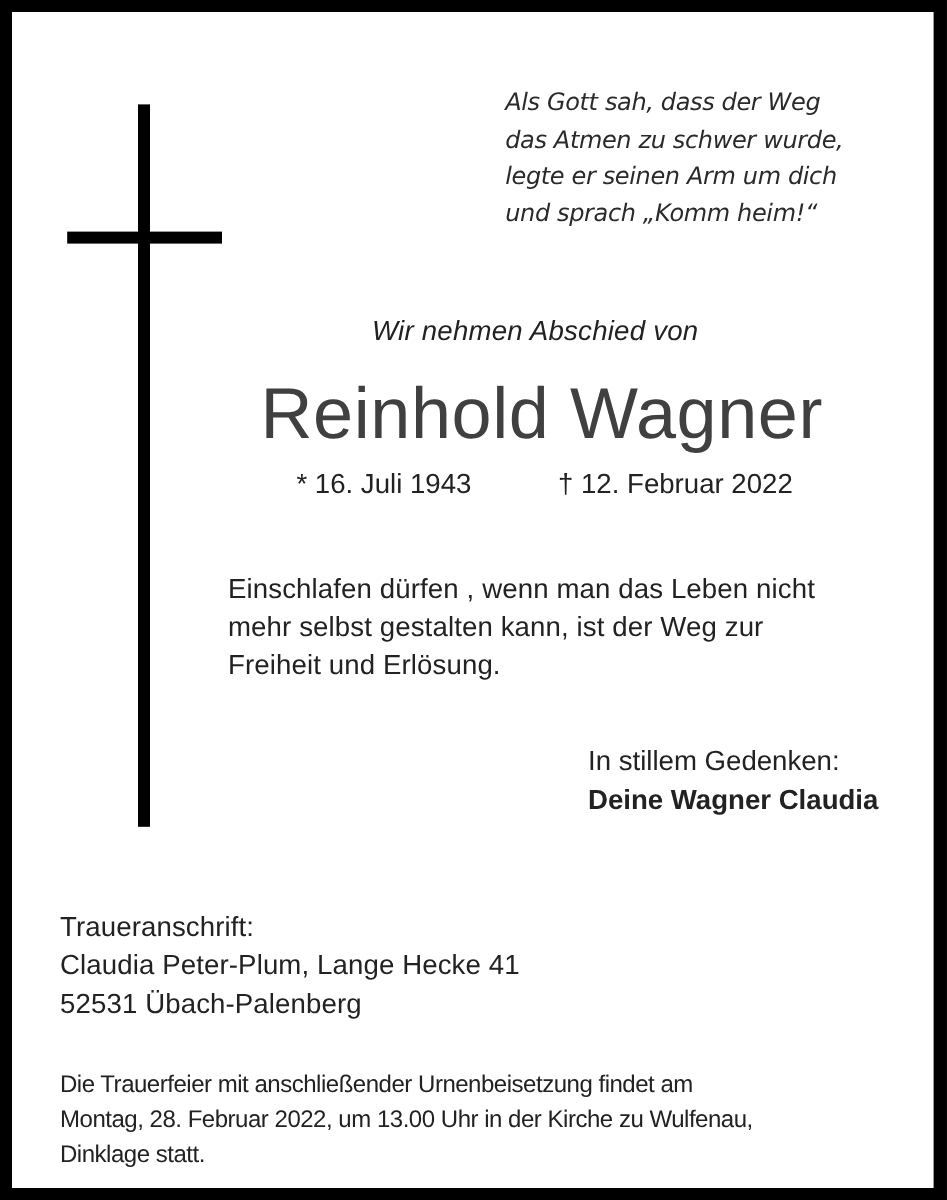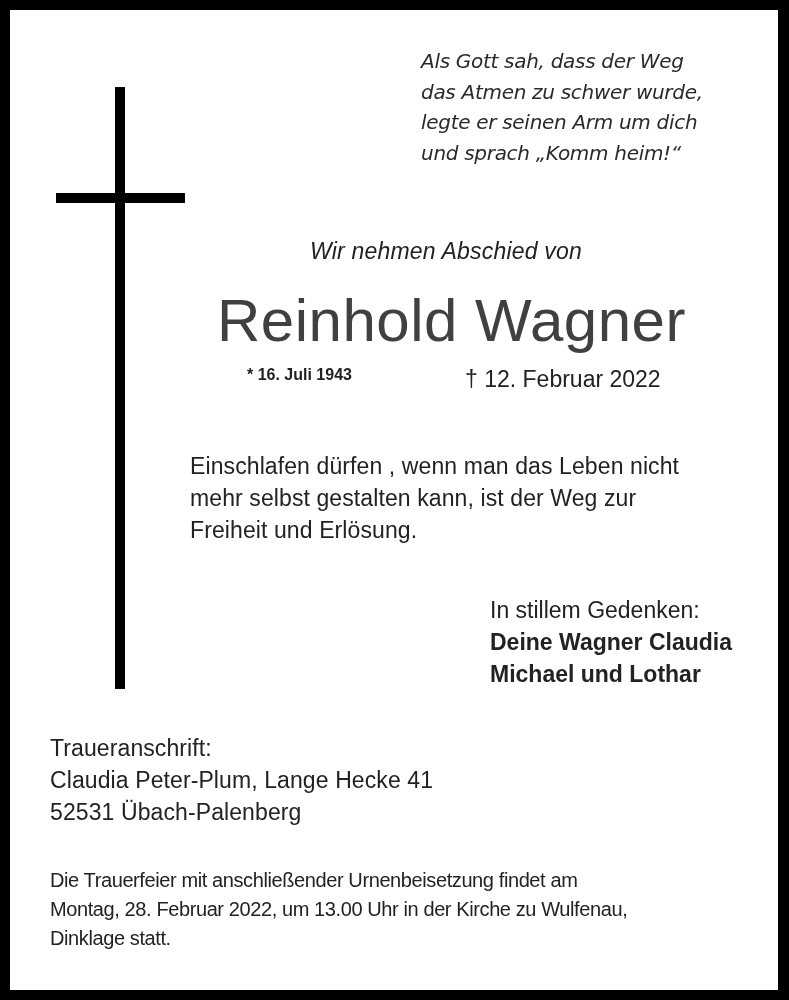--- a/index.html
+++ b/index.html
@@ -2,30 +2,30 @@
 <html><head>
 <meta charset="utf-8">
 <style>
   html, body { margin: 0; padding: 0; background: #000; }
   body { width: 789px; height: 1000px; position: relative; overflow: hidden; }
   .frame {
     position: absolute; left: 10px; top: 10px; width: 768px; height: 980px;
     background: #fff; color: #222;
     font-family: "Liberation Sans", "DejaVu Sans", sans-serif;
   }
-  .abs { position: absolute; white-space: nowrap; }
+  .abs { position: absolute; white-space: nowrap; margin-top: 24px; }
   .poem {
     left: 411px; top: 36px; font-style: italic; font-size: 20px; line-height: 30.5px;
     font-family: "DejaVu Sans", sans-serif; letter-spacing: -0.3px; color: #2a2a2a;
   }
   .cross-v { position: absolute; left: 105px; top: 77px; width: 10px; height: 602px; background: #000; }
   .cross-h { position: absolute; left: 46px; top: 183px; width: 129px; height: 10px; background: #000; }
   .intro { left: 300px; top: 228px; font-size: 23px; letter-spacing: 0.2px; font-style: italic; }
   .name { left: 207px; top: 276px; font-size: 60px; letter-spacing: 0.5px; color: #404040; }
-  .birth { left: 237px; top: 356px; font-size: 16px; font-weight: bold; }
+  .birth { left: 237px; top: 356px; font-size: 23px; }
   .death { left: 455px; top: 356px; font-size: 23px; }
   .quote { left: 180px; top: 440px; font-size: 23px; line-height: 32px; letter-spacing: 0.1px; }
   .mourn { left: 480px; top: 584px; font-size: 23px; line-height: 32px; }
   .mourn .b { font-weight: bold; }
   .addr { left: 40px; top: 722px; font-size: 23px; line-height: 32px; letter-spacing: 0.1px; }
   .service { left: 40px; top: 856px; font-size: 20px; line-height: 29px; letter-spacing: -0.4px; }
   .line { display: block; }
 </style>
 </head>
 <body>
@@ -53,21 +53,20 @@
 
   <div class="abs quote">
     <span class="line">Einschlafen dürfen , wenn man das Leben nicht</span>
     <span class="line">mehr selbst gestalten kann, ist der Weg zur</span>
     <span class="line">Freiheit und Erlösung.</span>
   </div>
 
   <div class="abs mourn">
     <span class="line">In stillem Gedenken:</span>
     <span class="line b">Deine Wagner Claudia</span>
-    <span class="line b">Michael und Lothar</span>
   </div>
 
   <div class="abs addr">
     <span class="line">Traueranschrift:</span>
     <span class="line">Claudia Peter-Plum, Lange Hecke 41</span>
     <span class="line">52531 Übach-Palenberg</span>
   </div>
 
   <div class="abs service">
     <span class="line">Die Trauerfeier mit anschließender Urnenbeisetzung findet am</span>

